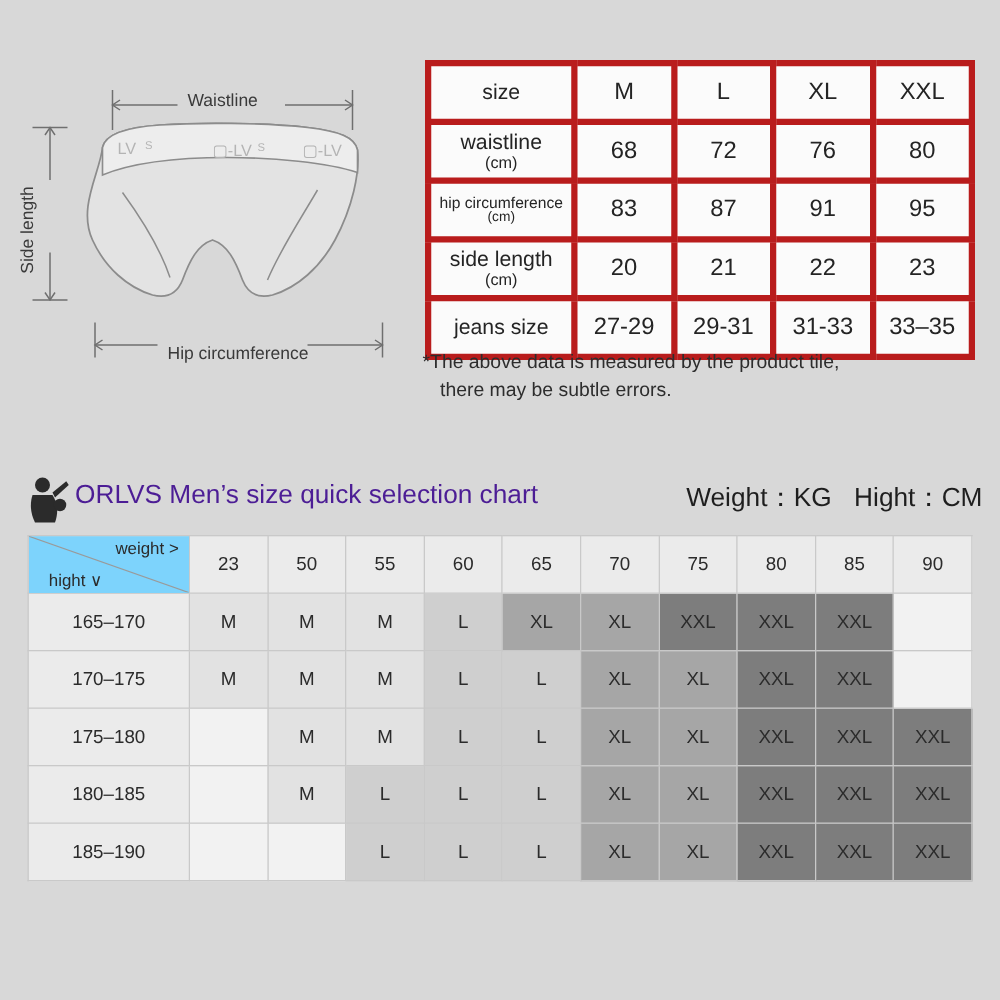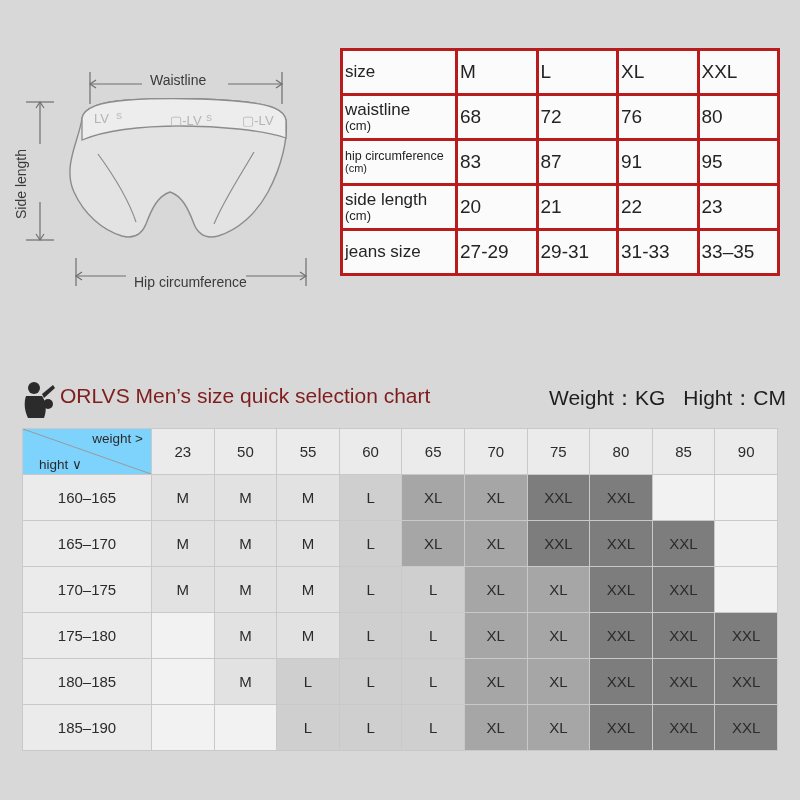--- a/index.html
+++ b/index.html
@@ -54,21 +54,22 @@
   .size-table {
     position: absolute;
     left: 340px;
     top: 48px;
     width: 440px;
     border-collapse: collapse;
     background: #fbfbfb;
     table-layout: fixed;
   }
   .size-table td {
-    border: 3px solid #b91c1c;
+    border: 5px solid #b91c1c;
+    text-align: center;
     font-size: 19px;
     color: #242424;
     height: 42px;
     padding: 0 2px;
   }
   .size-table td.rowhead {
     font-size: 17px;
     line-height: 1.05;
     width: 108px;
   }
@@ -107,21 +108,21 @@
     left: 20px;
     top: 2px;
     width: 36px;
     height: 40px;
   }
   .heading-title {
     position: absolute;
     left: 60px;
     top: 6px;
     font-size: 21px;
-    color: #7f1d1d;
+    color: #4c1d95;
     white-space: nowrap;
   }
   .heading-units {
     position: absolute;
     right: 14px;
     top: 6px;
     font-size: 21px;
     color: #1e1e1e;
     white-space: nowrap;
     margin-left: 32px;
@@ -302,20 +303,24 @@
         <span>jeans size</span>
       </td>
       <td>27-29</td>
       <td>29-31</td>
       <td>31-33</td>
       <td>33–35</td>
     </tr>
   </tbody>
     </table>
 
+  <div class="note">
+    <span>*The above data is measured by the product tile,</span>
+    <span class="l2">there may be subtle errors.</span>
+  </div>
 </div>
 
 <div class="heading-row">
   <div class="brand-icon">
     <svg width="36" height="40" viewBox="0 0 36 40">
       <g fill="#2b2b2b">
         <circle cx="14" cy="8" r="6"></circle>
         <path d="M6,16 C4,22 4,30 8,38 L24,38 C27,30 26,22 22,16 Z"></path>
         <path d="M22,14 L33,5 L35,8 L24,18 Z"></path>
         <circle cx="28" cy="24" r="5"></circle>
@@ -345,33 +350,20 @@
         <td class="colhead">55</td>
         <td class="colhead">60</td>
         <td class="colhead">65</td>
         <td class="colhead">70</td>
         <td class="colhead">75</td>
         <td class="colhead">80</td>
         <td class="colhead">85</td>
         <td class="colhead">90</td>
       </tr>
       <tr>
-        <td class="rowhead">160–165</td>
-        <td class="c-m">M</td>
-        <td class="c-m">M</td>
-        <td class="c-m">M</td>
-        <td class="c-l">L</td>
-        <td class="c-xl">XL</td>
-        <td class="c-xl">XL</td>
-        <td class="c-xxl">XXL</td>
-        <td class="c-xxl">XXL</td>
-        <td class="c-empty"></td>
-        <td class="c-empty"></td>
-      </tr>
-      <tr>
         <td class="rowhead">165–170</td>
         <td class="c-m">M</td>
         <td class="c-m">M</td>
         <td class="c-m">M</td>
         <td class="c-l">L</td>
         <td class="c-xl">XL</td>
         <td class="c-xl">XL</td>
         <td class="c-xxl">XXL</td>
         <td class="c-xxl">XXL</td>
         <td class="c-xxl">XXL</td>

